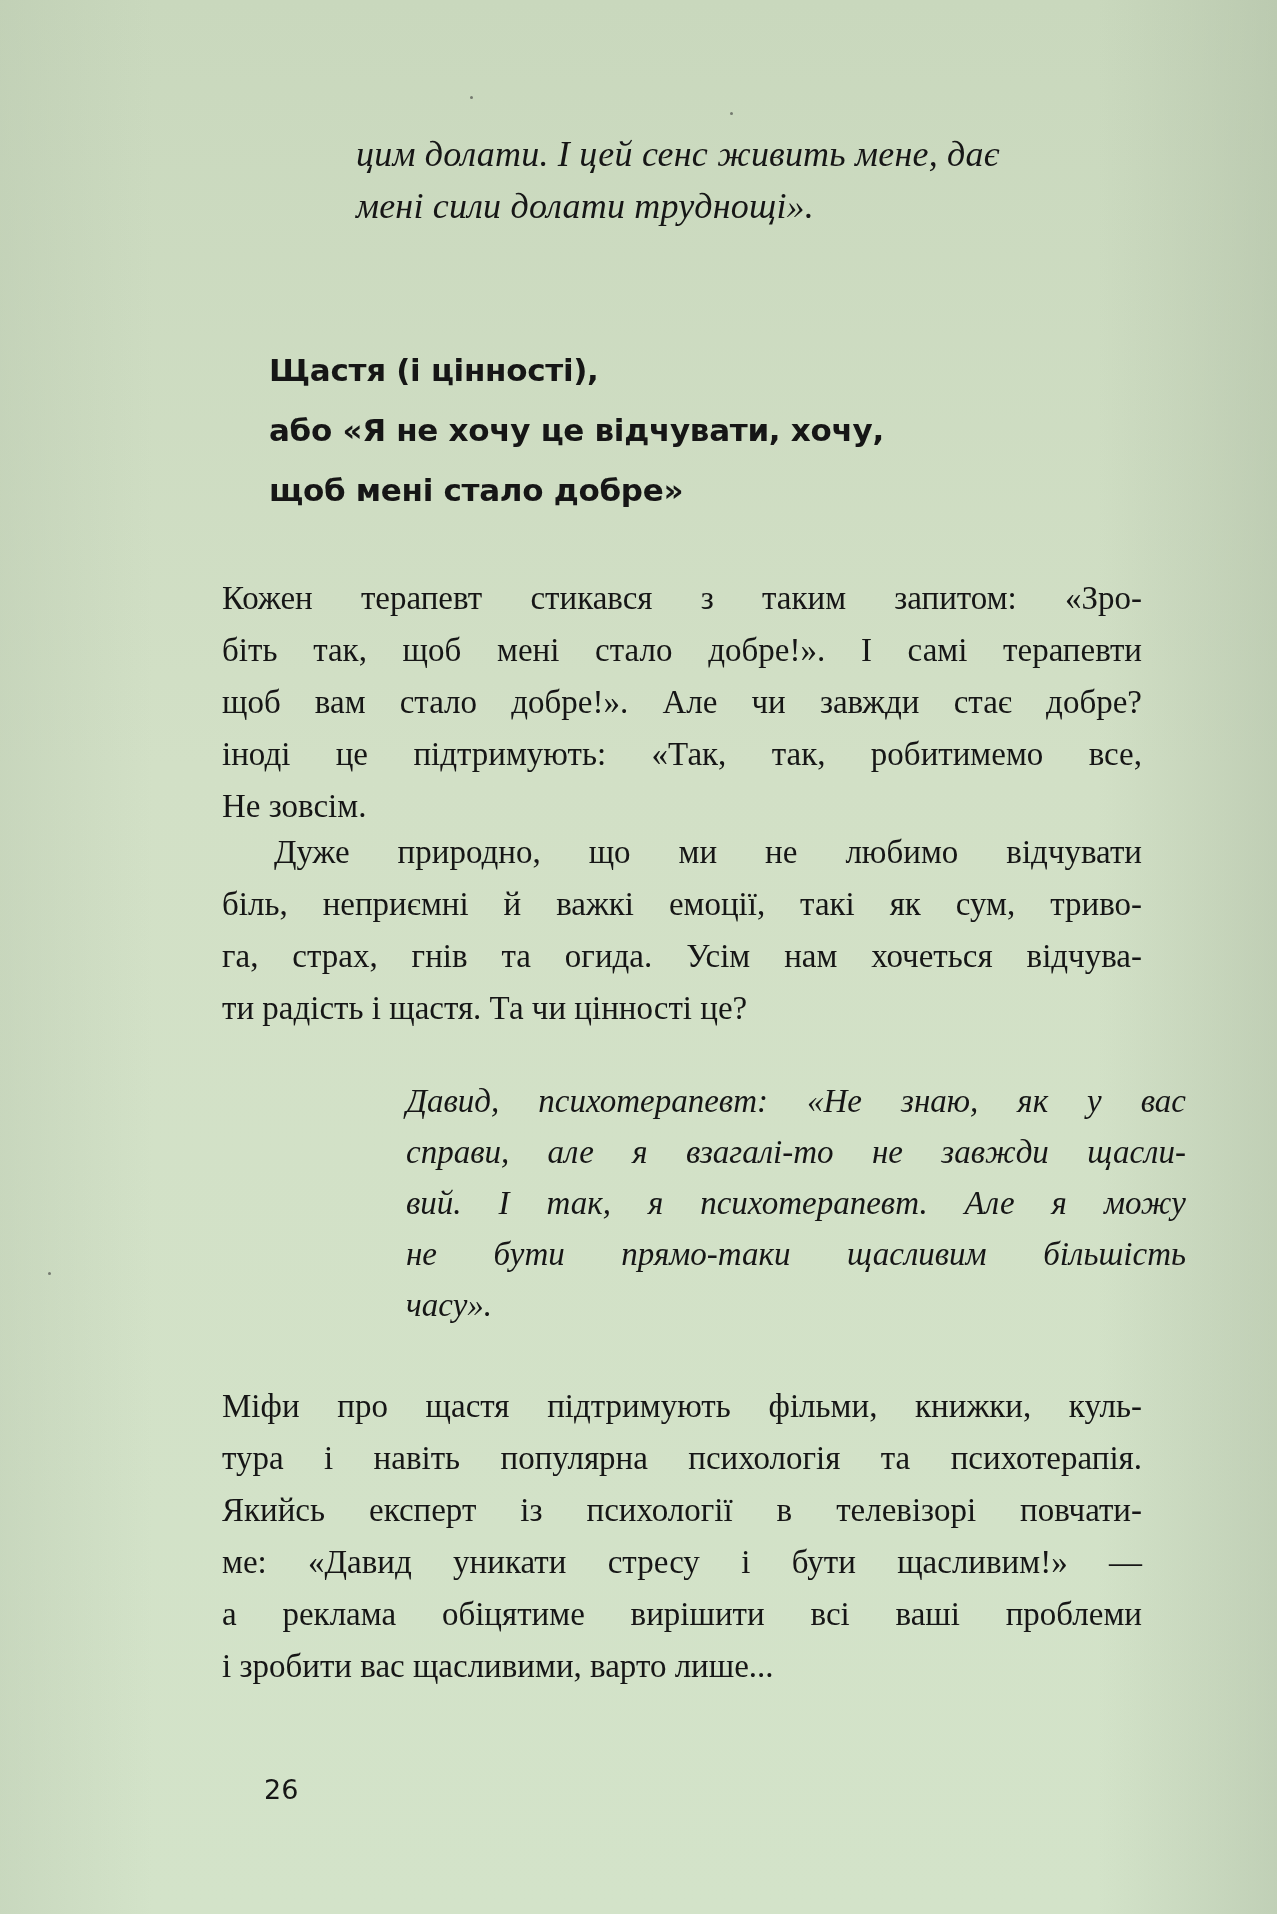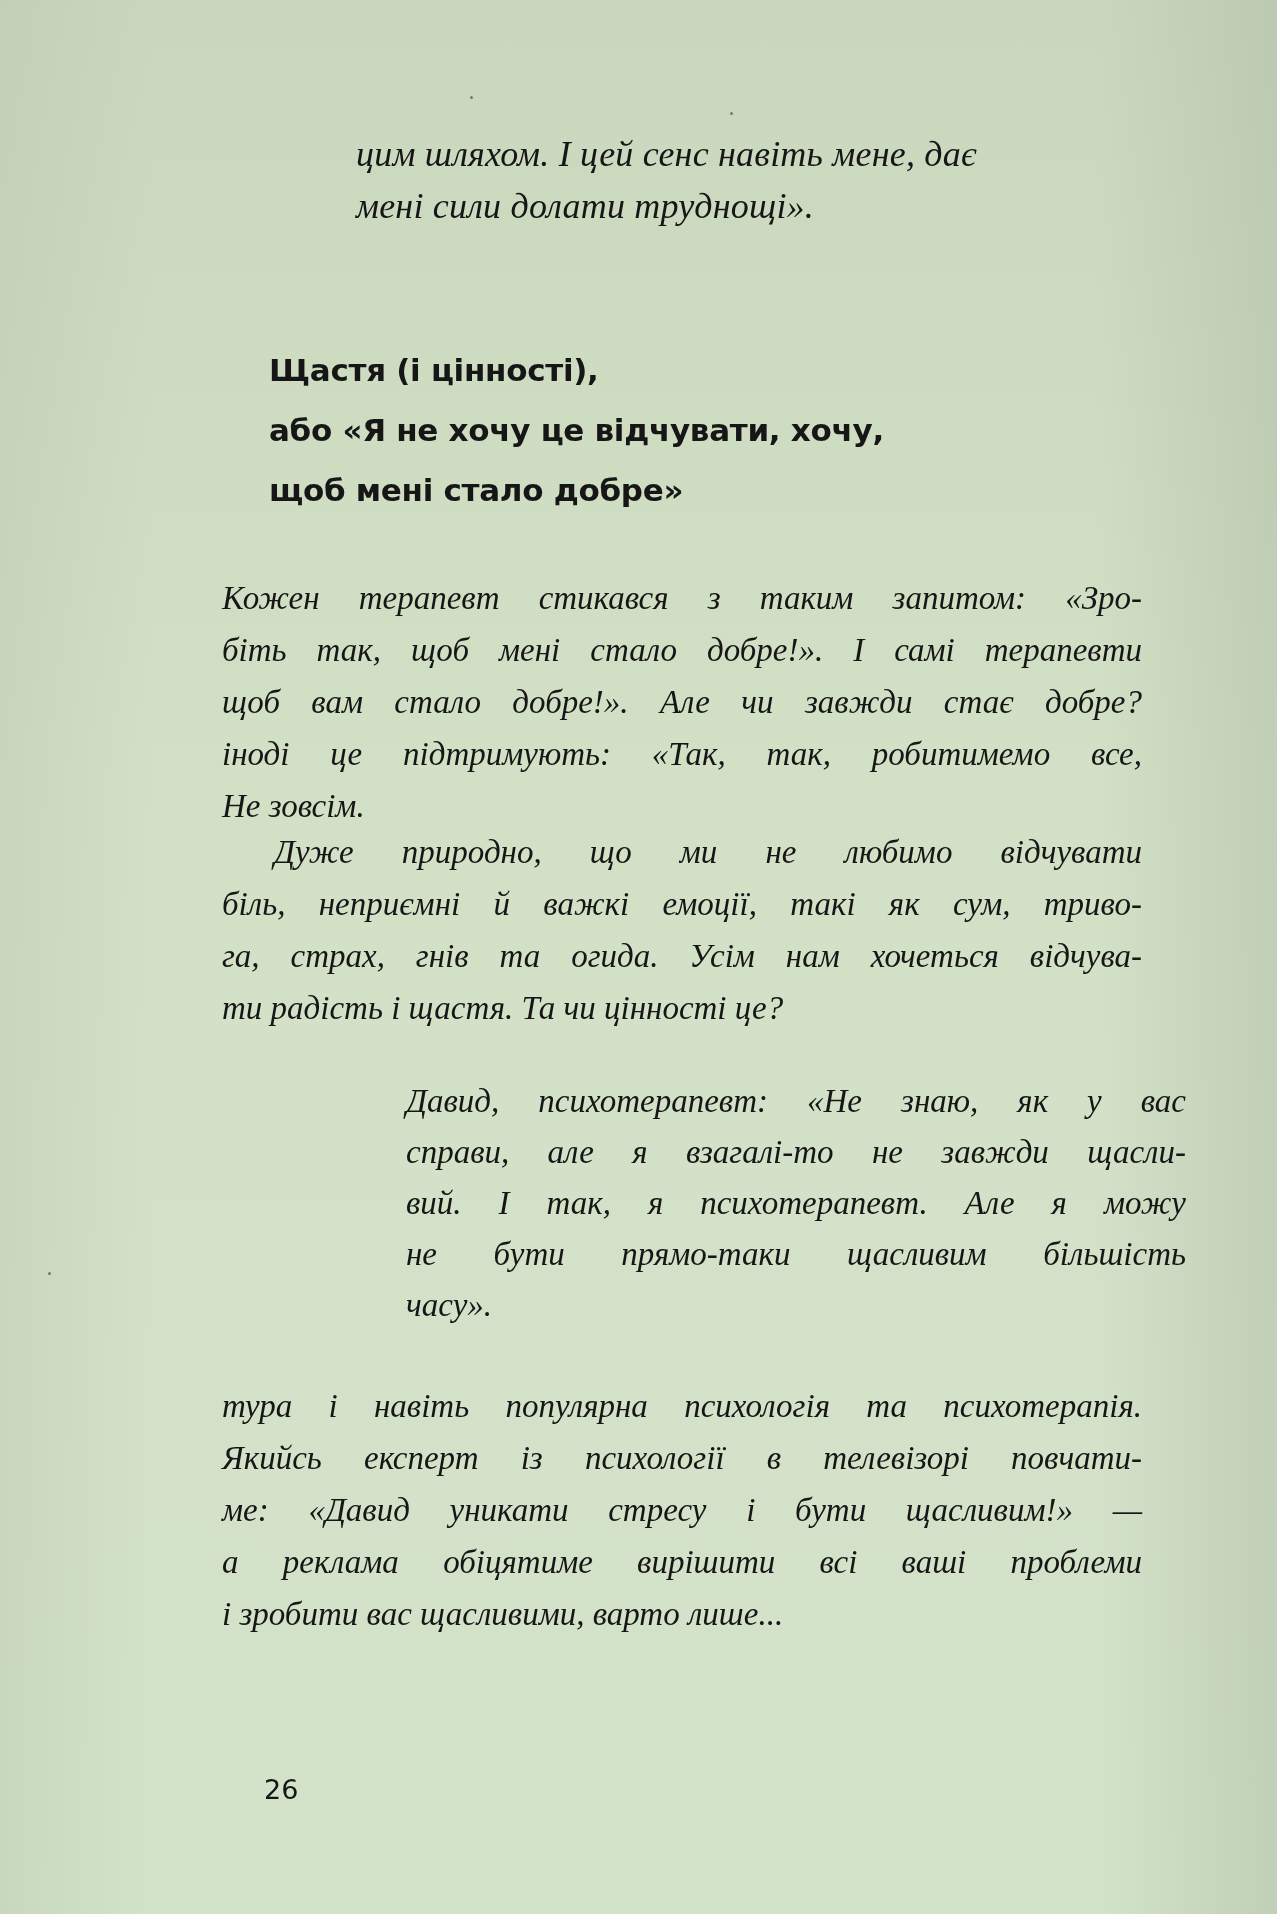--- a/index.html
+++ b/index.html
@@ -58,21 +58,20 @@
   
   .body-text {
     left: 222px;
     width: 920px;
     font-size: 33px;
     line-height: 52px;
   }
   .justify .line {
     text-align: justify;
     text-align-last: justify;
-    font-style: italic;
   }
   .justify .line.last {
     text-align-last: left;
   }
   #para-1 { top: 572px; }
   #para-2 { top: 826px; }
   #quote-david {
     left: 362px;
     top: 1076px;
     width: 780px;
@@ -100,21 +99,21 @@
 </head>
 <body>
 
 <div class="page">
 
   <span class="speck" style="left:470px; top:96px;"></span>
   <span class="speck" style="left:730px; top:112px;"></span>
   <span class="speck" style="left:48px; top:1272px;"></span>
 
   <div id="quote-top" class="block serif">
-    <span class="line">цим шляхом. І цей сенс навіть мене, дає</span>
+    <span class="line">цим долати. І цей сенс живить мене, дає</span>
     <span class="line">мені сили долати труднощі».</span>
   </div>
 
   <h2 id="section-heading" class="block sans">
     <span class="line">Щастя (і цінності),</span>
     <span class="line">або «Я не хочу це відчувати, хочу,</span>
     <span class="line">щоб мені стало добре»</span>
   </h2>
 
   <div id="para-1" class="block serif body-text justify">
@@ -134,20 +133,21 @@
 
   <div id="quote-david" class="block serif justify">
     <span class="line">Давид, психотерапевт: «Не знаю, як у вас</span>
     <span class="line">справи, але я взагалі-то не завжди щасли-</span>
     <span class="line">вий. І так, я психотерапевт. Але я можу</span>
     <span class="line">не бути прямо-таки щасливим більшість</span>
     <span class="line last">часу».</span>
   </div>
 
   <div id="para-3" class="block serif body-text justify">
+    <span class="line">Міфи про щастя підтримують фільми, книжки, куль-</span>
     <span class="line">тура і навіть популярна психологія та психотерапія.</span>
     <span class="line">Якийсь експерт із психології в телевізорі повчати-</span>
     <span class="line">ме: «Давид уникати стресу і бути щасливим!» —</span>
     <span class="line">а реклама обіцятиме вирішити всі ваші проблеми</span>
     <span class="line last">і зробити вас щасливими, варто лише...</span>
   </div>
 
   <div id="page-number" class="block sans">26</div>
 
 </div>

